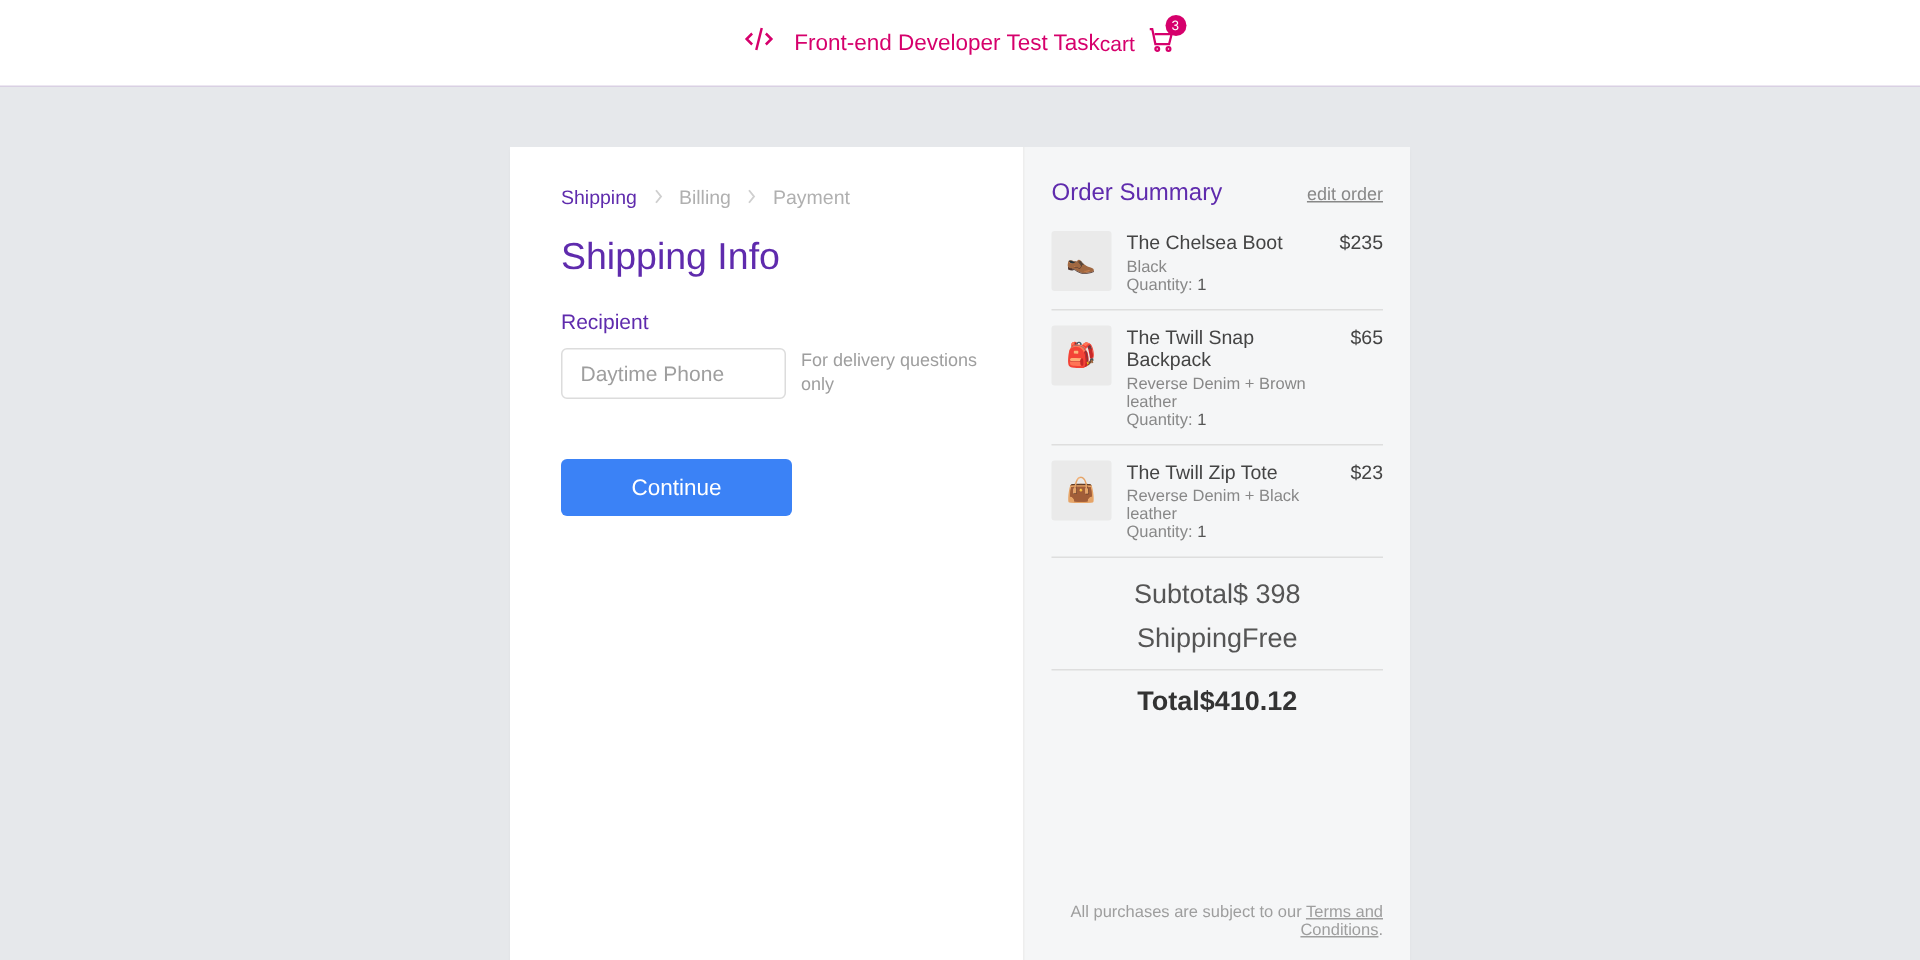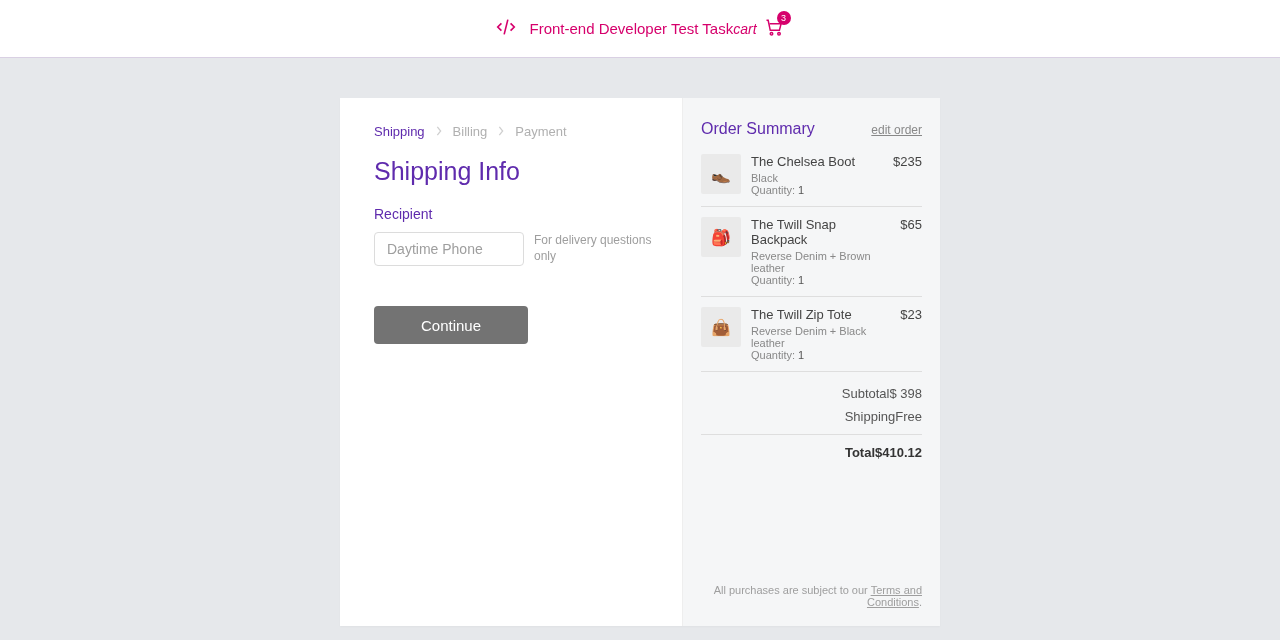--- a/index.html
+++ b/index.html
@@ -4,21 +4,21 @@
 <style>
 * { box-sizing: border-box; margin: 0; padding: 0; }
 body { font-family: -apple-system, BlinkMacSystemFont, "Segoe UI", Helvetica, Arial, sans-serif; background: #e6e8eb; color: #333; width: 1280px; height: 640px; overflow: hidden; }
 
 
 .header { background: #fff; border-bottom: 1px solid #d9d0e3; height: 58px; display: flex; align-items: center; padding: 0 340px 0 340px; justify-content: center; }
 .logo-area { display: flex; align-items: center; gap: 12px; }
 .logo-icon { color: #d6006c; }
 .logo-text { color: #d6006c; font-size: 15px; font-weight: 400; }
 .cart-area { display: flex; align-items: center; gap: 6px; position: relative; cursor: pointer; }
-.cart-label { color: #d6006c; font-size: 14px; font-style: italic; }
+.cart-label { color: #d6006c; font-size: 14px; }
 .cart-icon { color: #d6006c; position: relative; }
 .cart-badge { position: absolute; top: -6px; right: -6px; background: #d6006c; color: #fff; font-size: 9px; width: 14px; height: 14px; border-radius: 50%; display: flex; align-items: center; justify-content: center; }
 
 
 .card { width: 600px; margin: 40px auto 0; background: #fff; display: flex; box-shadow: 0 1px 2px rgba(0,0,0,0.03); }
 .left { flex: 1; padding: 26px 30px 30px 34px; }
 .right { width: 258px; background: #f5f6f7; padding: 22px 18px 18px 18px; border-left: 1px solid #eee; display: flex; flex-direction: column; }
 
 
 .breadcrumbs { display: flex; align-items: center; gap: 10px; font-size: 13px; margin-bottom: 18px; }
@@ -35,39 +35,39 @@
 .field + .field { margin-top: 10px; }
 .row { display: flex; gap: 10px; align-items: center; margin-top: 10px; }
 .phone-hint { font-size: 12px; color: #9e9e9e; line-height: 1.3; }
 .field-wrap { position: relative; }
 .loc-icon { position: absolute; right: 10px; top: 50%; transform: translateY(-50%); color: #888; }
 .select { appearance: none; -webkit-appearance: none; padding-right: 28px; background: #fff; }
 .select-wrap { position: relative; flex: 1; }
 .select-chev { position: absolute; right: 10px; top: 50%; transform: translateY(-50%); color: #888; pointer-events: none; }
 .zip { width: 110px; }
 
-.continue { margin-top: 22px; height: 38px; width: 154px; background: #737373; color: #fff; border: none; border-radius: 4px; font-size: 15px; cursor: pointer; }
+.continue { margin-top: 22px; height: 38px; width: 154px; background: #3b82f6; color: #fff; border: none; border-radius: 4px; font-size: 15px; cursor: pointer; }
 
 
 .os-head { display: flex; justify-content: space-between; align-items: baseline; margin-bottom: 16px; }
 .os-title { color: #5f2bad; font-size: 16px; font-weight: 400; }
 .edit-link { color: #888; font-size: 12px; text-decoration: underline; cursor: pointer; }
 
 .item { display: flex; gap: 10px; padding: 10px 0; border-bottom: 1px solid #dedede; }
 .item:first-of-type { padding-top: 0; }
 .thumb { width: 40px; height: 40px; background: #eaeaea; display: flex; align-items: center; justify-content: center; color: #555; border-radius: 2px; }
 .item-info { flex: 1; }
 .item-name { font-size: 13px; color: #444; }
 .item-desc { font-size: 11px; color: #888; margin-top: 3px; }
 .item-qty { font-size: 11px; color: #888; }
 .item-qty b { color: #555; font-weight: 500; }
 .item-price { font-size: 13px; color: #444; }
 
 .totals { margin-top: 10px; }
-.tot-row { display: flex; justify-content: flex-end; font-size: 13px; color: #555; padding: 4px 0; }
+.tot-row { display: flex; justify-content: center; font-size: 18px; color: #555; padding: 4px 0; }
 .tot-row.final { border-top: 1px solid #dedede; margin-top: 6px; padding-top: 10px; font-weight: 700; color: #333; }
 
 .legal { margin-top: auto; font-size: 11px; color: #9e9e9e; text-align: right; padding-top: 120px; }
 .legal a { color: #9e9e9e; text-decoration: underline; }
 
 .addr-block .field { margin-top: 0; }
 .addr-block .field + .field,
 .addr-block .field + .field-wrap,
 .addr-block .field-wrap + .row,
 .addr-block .field + .row { margin-top: 10px; }

